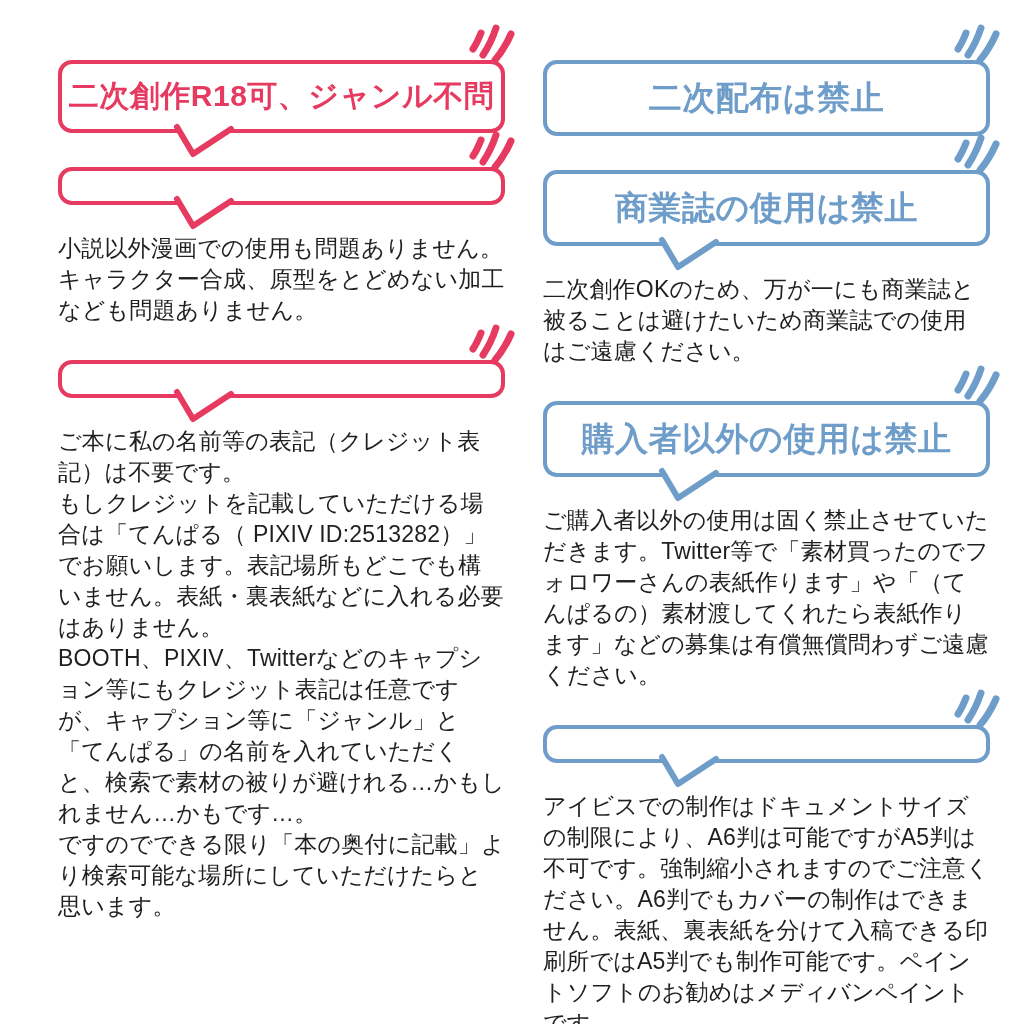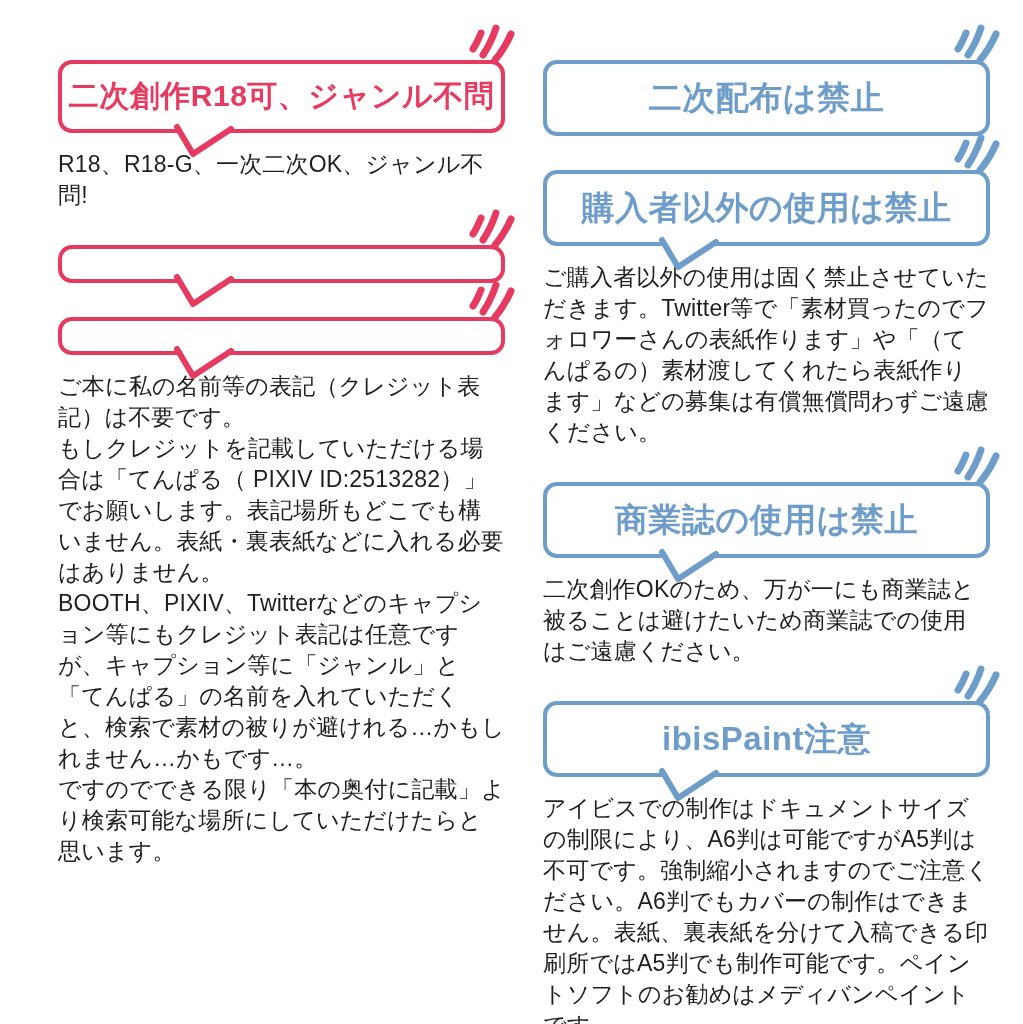--- a/index.html
+++ b/index.html
@@ -11,21 +11,21 @@
   .page{display:flex;gap:38px;padding:26px 36px 0 58px;box-sizing:border-box;}
   .col{width:447px;flex:0 0 447px;}
 
   .section{position:relative;}
   .bubble{
     position:relative;
     border:4px solid;
     border-radius:14px;
     padding:15px 4px;
     text-align:center;
-    margin:34px 0 16px;
+    margin:34px 0 28px;
     background:#fff;
   }
   .bubble.no-tail{margin-bottom:14px;text-align:center;}
   .title{
     margin:0;
     font-weight:800;
     letter-spacing:0.5px;
     line-height:1.15;
     white-space:nowrap;
   }
@@ -82,35 +82,35 @@
           <path d="M12 9 C 10 14, 8 19, 4 25"></path>
           <path d="M27 4 C 24 13, 20 22, 14 31"></path>
           <path d="M42 10 C 38 19, 33 28, 26 36"></path>
         </svg>
         <h2 class="title t30">二次創作R18可、ジャンル不問</h2>
         <svg class="tail" viewBox="0 -6 60 40" aria-hidden="true">
           <path d="M0 -5 L56 -5 L56 3 L16 28 L0 -2 Z" fill="#fff"></path>
           <path class="stroke" d="M1 0 L17 27 L55 2"></path>
         </svg>
       </div>
-      <p class="body-text">R18、R18-G、一次二次OK、ジャンル不問!</p>
     </div>
 
     <div class="section">
       <div class="bubble">
         <svg class="marks" viewBox="0 0 46 44" aria-hidden="true">
           <path d="M12 9 C 10 14, 8 19, 4 25"></path>
           <path d="M27 4 C 24 13, 20 22, 14 31"></path>
           <path d="M42 10 C 38 19, 33 28, 26 36"></path>
         </svg>
         <svg class="tail" viewBox="0 -6 60 40" aria-hidden="true">
           <path d="M0 -5 L56 -5 L56 3 L16 28 L0 -2 Z" fill="#fff"></path>
           <path class="stroke" d="M1 0 L17 27 L55 2"></path>
         </svg>
       </div>
+      <p class="body-text">小説以外漫画での使用も問題ありません。キャラクター合成、原型をとどめない加工なども問題ありません。</p>
     </div>
 
     <div class="section">
       <div class="bubble">
         <svg class="marks" viewBox="0 0 46 44" aria-hidden="true">
           <path d="M12 9 C 10 14, 8 19, 4 25"></path>
           <path d="M27 4 C 24 13, 20 22, 14 31"></path>
           <path d="M42 10 C 38 19, 33 28, 26 36"></path>
         </svg>
         <svg class="tail" viewBox="0 -6 60 40" aria-hidden="true">
@@ -139,53 +139,52 @@
       </div>
     </div>
 
     <div class="section">
       <div class="bubble">
         <svg class="marks" viewBox="0 0 46 44" aria-hidden="true">
           <path d="M12 9 C 10 14, 8 19, 4 25"></path>
           <path d="M27 4 C 24 13, 20 22, 14 31"></path>
           <path d="M42 10 C 38 19, 33 28, 26 36"></path>
         </svg>
+        <h2 class="title t33">商業誌の使用は禁止</h2>
+        <svg class="tail" viewBox="0 -6 60 40" aria-hidden="true">
+          <path d="M0 -5 L56 -5 L56 3 L16 28 L0 -2 Z" fill="#fff"></path>
+          <path class="stroke" d="M1 0 L17 27 L55 2"></path>
+        </svg>
+      </div>
+      <p class="body-text">二次創作OKのため、万が一にも商業誌と被ることは避けたいため商業誌での使用はご遠慮ください。</p>
+    </div>
+
+    <div class="section">
+      <div class="bubble">
+        <svg class="marks" viewBox="0 0 46 44" aria-hidden="true">
+          <path d="M12 9 C 10 14, 8 19, 4 25"></path>
+          <path d="M27 4 C 24 13, 20 22, 14 31"></path>
+          <path d="M42 10 C 38 19, 33 28, 26 36"></path>
+        </svg>
         <h2 class="title t33">購入者以外の使用は禁止</h2>
         <svg class="tail" viewBox="0 -6 60 40" aria-hidden="true">
           <path d="M0 -5 L56 -5 L56 3 L16 28 L0 -2 Z" fill="#fff"></path>
           <path class="stroke" d="M1 0 L17 27 L55 2"></path>
         </svg>
       </div>
       <p class="body-text">ご購入者以外の使用は固く禁止させていただきます。Twitter等で「素材買ったのでフォロワーさんの表紙作ります」や「（てんぱるの）素材渡してくれたら表紙作ります」などの募集は有償無償問わずご遠慮ください。</p>
     </div>
 
     <div class="section">
       <div class="bubble">
         <svg class="marks" viewBox="0 0 46 44" aria-hidden="true">
           <path d="M12 9 C 10 14, 8 19, 4 25"></path>
           <path d="M27 4 C 24 13, 20 22, 14 31"></path>
           <path d="M42 10 C 38 19, 33 28, 26 36"></path>
         </svg>
-        <h2 class="title t33">商業誌の使用は禁止</h2>
-        <svg class="tail" viewBox="0 -6 60 40" aria-hidden="true">
-          <path d="M0 -5 L56 -5 L56 3 L16 28 L0 -2 Z" fill="#fff"></path>
-          <path class="stroke" d="M1 0 L17 27 L55 2"></path>
-        </svg>
-      </div>
-      <p class="body-text">二次創作OKのため、万が一にも商業誌と被ることは避けたいため商業誌での使用はご遠慮ください。</p>
-    </div>
-
-    <div class="section">
-      <div class="bubble">
-        <svg class="marks" viewBox="0 0 46 44" aria-hidden="true">
-          <path d="M12 9 C 10 14, 8 19, 4 25"></path>
-          <path d="M27 4 C 24 13, 20 22, 14 31"></path>
-          <path d="M42 10 C 38 19, 33 28, 26 36"></path>
-        </svg>
-        <h2 class="title t33">ibisPaint注意</h2>
         <svg class="tail" viewBox="0 -6 60 40" aria-hidden="true">
           <path d="M0 -5 L56 -5 L56 3 L16 28 L0 -2 Z" fill="#fff"></path>
           <path class="stroke" d="M1 0 L17 27 L55 2"></path>
         </svg>
       </div>
       <p class="body-text">アイビスでの制作はドキュメントサイズの制限により、A6判は可能ですがA5判は不可です。強制縮小されますのでご注意ください。A6判でもカバーの制作はできません。表紙、裏表紙を分けて入稿できる印刷所ではA5判でも制作可能です。ペイントソフトのお勧めはメディバンペイントです。</p>
     </div>
 
   </div>
 </div>

